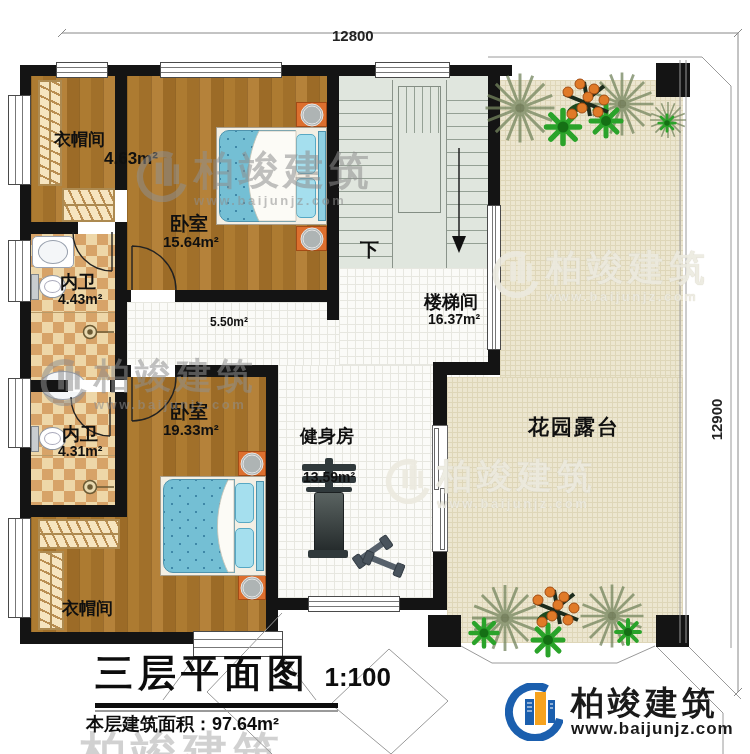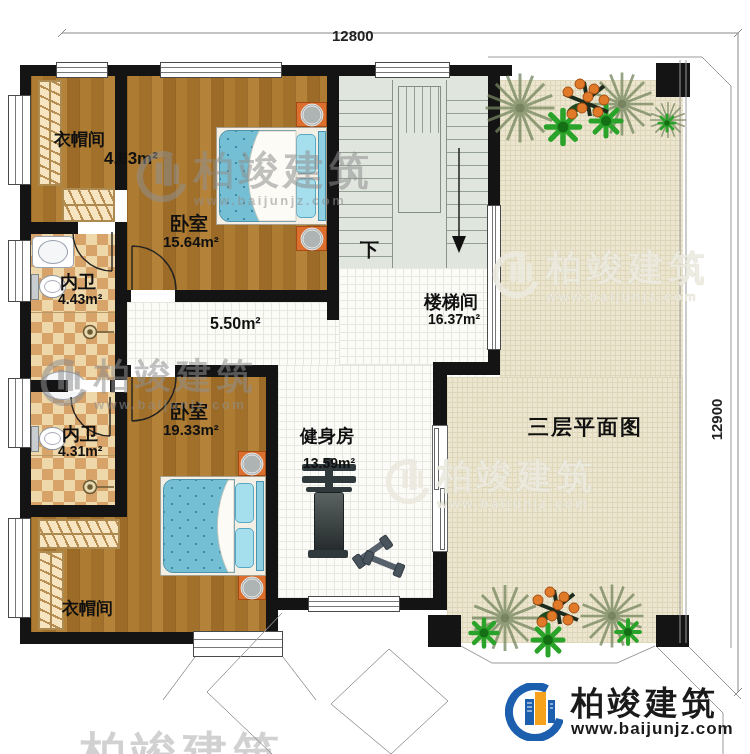--- a/index.html
+++ b/index.html
@@ -319,30 +319,30 @@
   <div class="area" style="left:58px;top:291px;font-size:14px;">4.43m²</div>
 
   <div class="lbl" style="left:62px;top:422px;font-size:18px;">内卫</div>
   <div class="area" style="left:58px;top:443px;font-size:14px;">4.31m²</div>
 
   <div class="lbl" style="left:170px;top:399px;font-size:19px;">卧室</div>
   <div class="area" style="left:163px;top:421px;font-size:15px;">19.33m²</div>
 
   <div class="lbl" style="left:62px;top:597px;font-size:17px;">衣帽间</div>
 
-  <div class="area" style="left:210px;top:315px;font-size:16px;">5.50m²</div>
+  <div class="area" style="left:210px;top:315px;font-size:12px;">5.50m²</div>
 
   <div class="lbl" style="left:424px;top:290px;font-size:18px;">楼梯间</div>
   <div class="area" style="left:428px;top:311px;font-size:14px;text-align:center;">16.37m²</div>
   <div class="lbl" style="left:360px;top:237px;font-size:19px;">下</div>
 
   <div class="lbl" style="left:300px;top:424px;font-size:18px;">健身房</div>
-  <div class="area" style="left:303px;top:455px;font-size:14px;">13.59m²</div>
-
-  <div class="lbl" style="left:528px;top:413px;font-size:21px;letter-spacing:2px;">三层平面图</div>
+  <div class="area" style="left:303px;top:469px;font-size:14px;">13.59m²</div>
+
+  <div class="lbl" style="left:528px;top:413px;font-size:21px;letter-spacing:2px;">花园露台</div>
 
   <div class="dim" style="left:332px;top:27px;">12800</div>
   <div class="dim" style="left:681px;top:411px;width:70px;text-align:center;transform:rotate(-90deg);">12900</div>
 
   <div class="wm wm-gray" style="left:136px;top:150px;">
     <svg width="52" height="52" viewBox="0 0 58 58">
       <path d="M40,7 A25,25 0 1 0 53,38" fill="none" stroke="currentColor" stroke-width="7"></path>
       <rect x="22" y="14" width="7" height="24" fill="currentColor"></rect>
       <rect x="31" y="9" width="9" height="31" fill="currentColor"></rect>
       <rect x="42" y="16" width="6" height="22" fill="currentColor"></rect>
@@ -377,21 +377,28 @@
       <rect x="31" y="9" width="9" height="31" fill="currentColor"></rect>
       <rect x="42" y="16" width="6" height="22" fill="currentColor"></rect>
     </svg>
     <div><span class="co" style="font-size:35px;">柏竣建筑</span><div class="url">www.baijunjz.com</div></div>
   </div>
 
   <div class="wm wm-gray" style="left:80px;top:730px;opacity:.4;">
     <div><span class="co" style="font-size:46px;">柏竣建筑</span></div>
   </div>
 
+  <div class="abs" style="left:95px;top:648px;width:300px;">
+    <span class="title-cn">三层平面图</span>
+    <span class="title-scale" style="margin-left:10px;">1:100</span>
+    <div style="margin-top:4px;width:243px;height:5px;background:#0d0d0d;"></div>
+    <div style="margin-top:2px;width:243px;height:2px;background:#9a9a9a;"></div>
+  </div>
   <div class="abs" style="left:86px;top:712px;display:flex;gap:38px;">
+    <span class="info">本层建筑面积：97.64m²</span>
   </div>
 
   <div class="abs" style="left:505px;top:683px;display:flex;align-items:center;gap:8px;">
     <svg width="58" height="58" viewBox="0 0 58 58">
       <path d="M42,6 A26,26 0 1 0 55,36" fill="none" stroke="#1b5fae" stroke-width="8"></path>
       <rect x="20" y="16" width="9" height="26" fill="#1b5fae"></rect>
       <rect x="30" y="9" width="11" height="33" fill="#f6a21d"></rect>
       <rect x="43" y="17" width="7" height="23" fill="#1b5fae"></rect>
       <path d="M22,20 h5 M22,24 h5 M22,28 h5 M45,21 h3 M45,25 h3" stroke="#fff" stroke-width="1.2"></path>
     </svg>

